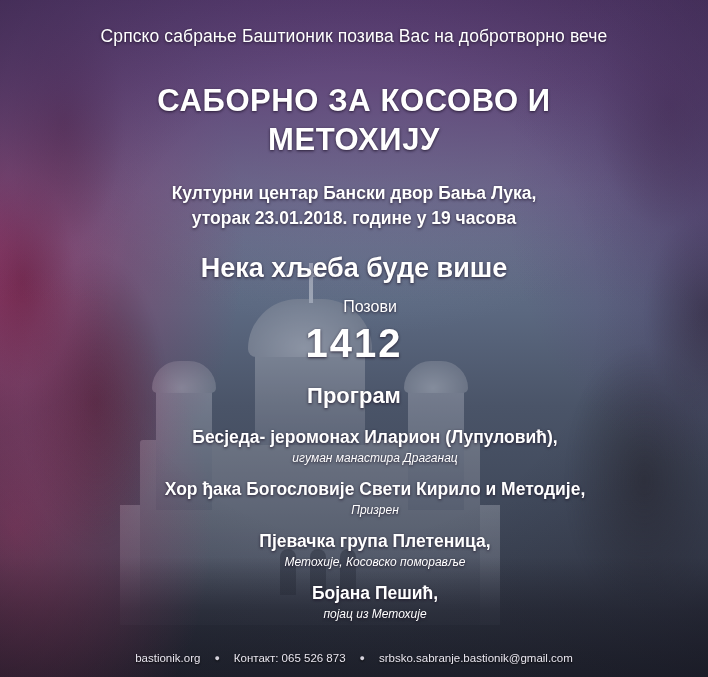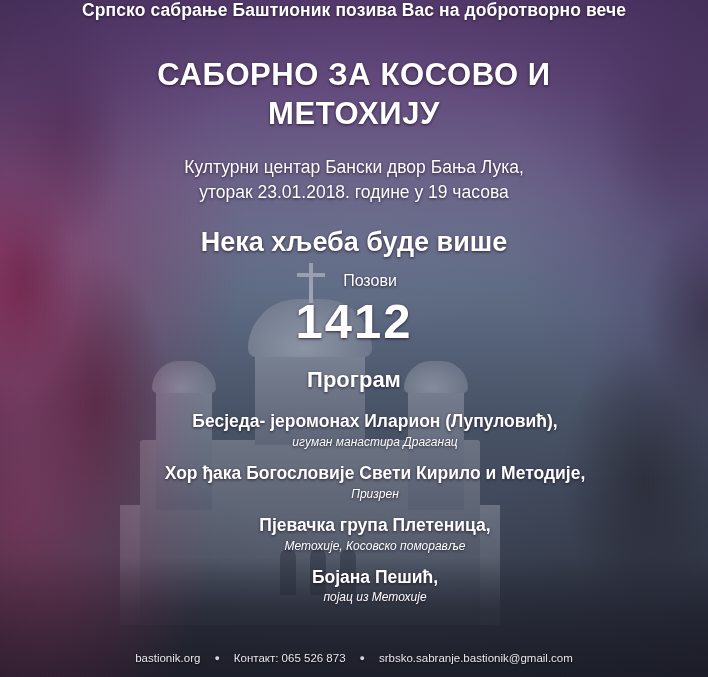--- a/index.html
+++ b/index.html
@@ -216,55 +216,56 @@
     position: absolute;
     inset: 0;
     display: flex;
     flex-direction: column;
     align-items: center;
     text-align: center;
     color: #ffffff;
     text-shadow: 0 1px 3px rgba(20,10,30,0.75);
   }
   .invite {
+    margin-top: 26px;
     font-size: 17.5px;
-    font-weight: bold;
+    font-weight: normal;
     letter-spacing: 0.1px;
     line-height: 1.2;
   }
   .title {
     margin-top: 34px;
     font-size: 31px;
     font-weight: bold;
     line-height: 1.26;
     letter-spacing: 0.6px;
     max-width: 560px;
   }
   .venue {
     margin-top: 22px;
     font-size: 17.5px;
-    font-weight: normal;
+    font-weight: bold;
     line-height: 1.4;
   }
   .slogan {
     margin-top: 22px;
     font-size: 27px;
     font-weight: bold;
     line-height: 1.2;
   }
   .call-label {
     margin-top: 14px;
     font-size: 16px;
     font-weight: normal;
     line-height: 1.1;
     padding-left: 32px;
   }
   .call-number {
     margin-top: 5px;
-    font-size: 49px;
+    font-size: 40px;
     font-weight: bold;
     letter-spacing: 2px;
     line-height: 1.1;
   }
   .program-title {
     margin-top: 18px;
     font-size: 22px;
     font-weight: bold;
   }
   .program-list {

